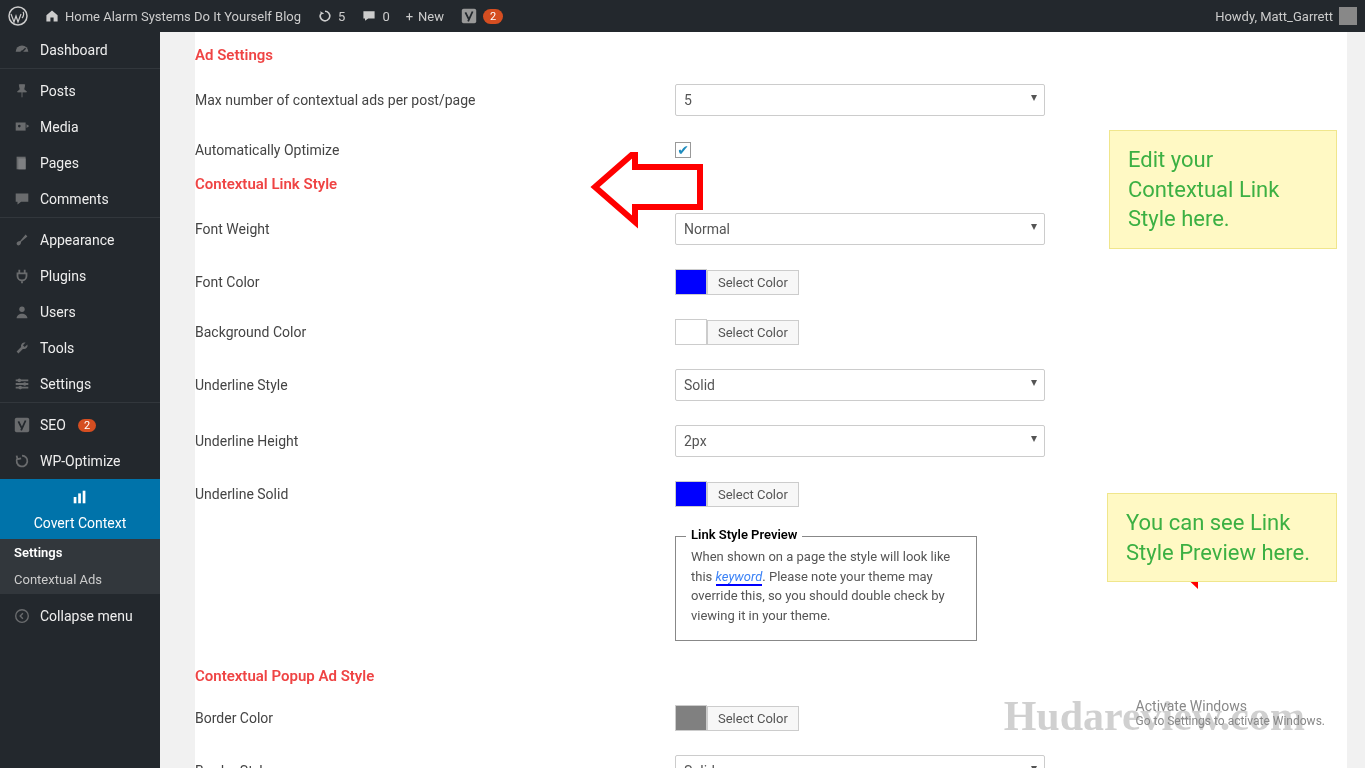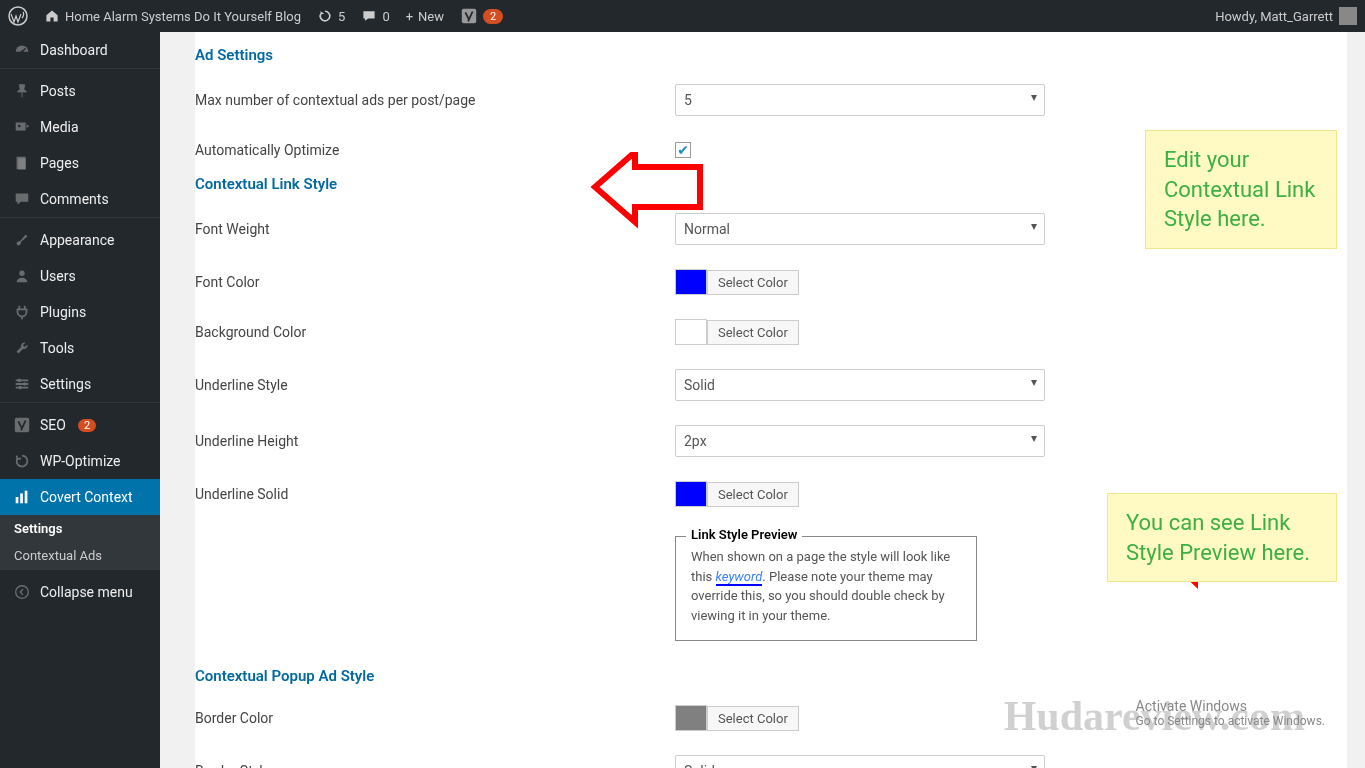--- a/index.html
+++ b/index.html
@@ -10,48 +10,48 @@
 .adminbar .item { padding: 0 8px; display: flex; align-items: center; gap: 5px; cursor: pointer; height: 32px; }
 .adminbar .wp-logo { width: 20px; height: 20px; }
 .adminbar .badge-orange { background: #d54e21; color: #fff; border-radius: 10px; padding: 1px 7px; font-size: 11px; }
 .adminbar .right { display: flex; align-items: center; padding-right: 8px; gap: 6px; }
 .adminbar .avatar { width: 18px; height: 18px; background: #888; }
 
 .wrap { display: flex; height: calc(100% - 32px); }
 
 .sidebar { width: 160px; background: #23282d; color: #eee; font-size: 14px; display: flex; flex-direction: column; }
 .sidebar .menu-item { padding: 8px 12px; display: flex; align-items: center; gap: 8px; cursor: pointer; color: #eee; }
-.sidebar .menu-item.active { background: #0073aa; color: #fff; position: relative; }
+.sidebar .menu-item.active { background: #0073aa; color: #fff; position: relative; flex-direction: column; }
 .sidebar .menu-item.active::after { content: ""; position: absolute; right: -10px; top: 50%; transform: translateY(-50%); border: 10px solid transparent; border-left-color: #0073aa; }
 .sidebar .icn { width: 20px; height: 20px; display: inline-flex; align-items: center; justify-content: center; opacity: 0.6; }
 .sidebar .submenu { background: #32373c; }
 .sidebar .submenu .sub { padding: 6px 12px 6px 14px; font-size: 13px; color: #ccc; cursor: pointer; }
 .sidebar .gap { height: 5px; background: #23282d; border-top: 1px solid #32373c; }
 .sidebar .count-badge { background: #d54e21; color: #fff; border-radius: 10px; padding: 0 6px; font-size: 11px; margin-left: 4px; }
 
 .content { flex: 1; background: #f1f1f1; overflow: auto; position: relative; }
 .panel { background: #fff; margin: 0 18px 10px 35px; padding: 10px 0 30px 0; min-height: 100%; }
-.section-title { font-weight: 600; font-size: 15px; color: #0369a1; padding: 4px 0 8px 0; }
+.section-title { font-weight: 600; font-size: 15px; color: #ef4444; padding: 4px 0 8px 0; }
 .row { display: flex; align-items: center; padding: 12px 0; }
 .label-col { width: 480px; padding-left: 0; color: #444; font-size: 14px; }
 .field-col { flex: 1; }
 .sel { width: 370px; height: 32px; border: 1px solid #ccc; border-radius: 2px; background: #fff; padding: 4px 8px; font-size: 14px; color: #555; appearance: none; position: relative; }
 .sel-wrap { position: relative; display: inline-block; }
 .sel-wrap::after { content: "▾"; position: absolute; right: 8px; top: 6px; color: #555; pointer-events: none; font-size: 12px; }
 .chk { width: 16px; height: 16px; border: 1px solid #999; display: inline-flex; align-items: center; justify-content: center; background: #fff; color: #1e8cbe; font-size: 14px; }
 .swatch { width: 32px; height: 26px; border: 1px solid #ccc; display: inline-block; vertical-align: middle; }
 .btn-sel { border: 1px solid #ccc; background: #f7f7f7; padding: 4px 10px; font-size: 13px; color: #555; vertical-align: middle; cursor: pointer; }
 
 .preview-box { border: 1px solid #888; padding: 10px 15px 15px 15px; width: 302px; margin-top: 5px; position: relative; }
 .preview-box .legend { position: absolute; top: -10px; left: 10px; background: #fff; padding: 0 5px; font-weight: 600; font-size: 13px; }
 .preview-box .txt { font-size: 13px; color: #555; line-height: 1.5; }
 .preview-box .kw { color: #3b82f6; border-bottom: 2px solid #0000ff; font-style: italic; }
 
 .callout { position: absolute; background: #fff9c4; border: 1px solid #f0e68c; padding: 14px 18px; font-size: 22px; color: #3cb043; line-height: 1.35; font-weight: 400; }
-.callout.c1 { top: 98px; right: 28px; width: 192px; }
+.callout.c1 { top: 98px; right: 28px; width: 228px; }
 .callout.c2 { top: 461px; right: 28px; width: 230px; }
 
 .arrow-svg { position: absolute; }
 .arrow-svg path { stroke: #ff0000; stroke-width: 6; fill: none; }
 
 .watermark { position: absolute; bottom: 28px; right: 60px; font-size: 42px; color: rgba(120,120,120,0.35); font-weight: 600; font-family: Georgia, serif; pointer-events: none; }
 .activate { position: absolute; bottom: 40px; right: 40px; color: #888; font-size: 14px; pointer-events: none; }
 .activate .sub { font-size: 12px; }
 </style>
 </head>
@@ -155,33 +155,33 @@
         <span class="icn">
           <svg width="18" height="18" viewBox="0 0 20 20">
             <path d="M4 14c0-2 2-3 4-3l6-7 2 2-7 6c0 2-1 4-3 4-1 0-2-1-2-2z" fill="#999"></path>
           </svg>
         </span>
         <span>Appearance</span>
       </div>
     <div class="menu-item">
         <span class="icn">
           <svg width="18" height="18" viewBox="0 0 20 20">
+            <path d="M7 3v4M13 3v4M5 7h10v3a5 5 0 0 1-10 0z M10 15v3" stroke="#999" stroke-width="2" fill="none"></path>
+          </svg>
+        </span>
+        <span>Plugins</span>
+      </div>
+    <div class="menu-item">
+        <span class="icn">
+          <svg width="18" height="18" viewBox="0 0 20 20">
             <circle cx="10" cy="7" r="3" fill="#999"></circle>
             <path d="M4 17c0-3 3-5 6-5s6 2 6 5z" fill="#999"></path>
           </svg>
         </span>
         <span>Users</span>
-      </div>
-    <div class="menu-item">
-        <span class="icn">
-          <svg width="18" height="18" viewBox="0 0 20 20">
-            <path d="M7 3v4M13 3v4M5 7h10v3a5 5 0 0 1-10 0z M10 15v3" stroke="#999" stroke-width="2" fill="none"></path>
-          </svg>
-        </span>
-        <span>Plugins</span>
       </div>
     <div class="menu-item">
         <span class="icn">
           <svg width="18" height="18" viewBox="0 0 20 20">
             <path d="M14 4a4 4 0 0 0-5 5l-5 5 2 2 5-5a4 4 0 0 0 5-5l-3 3-2-2z" fill="#999"></path>
           </svg>
         </span>
         <span>Tools</span>
       </div>
     <div class="menu-item">

